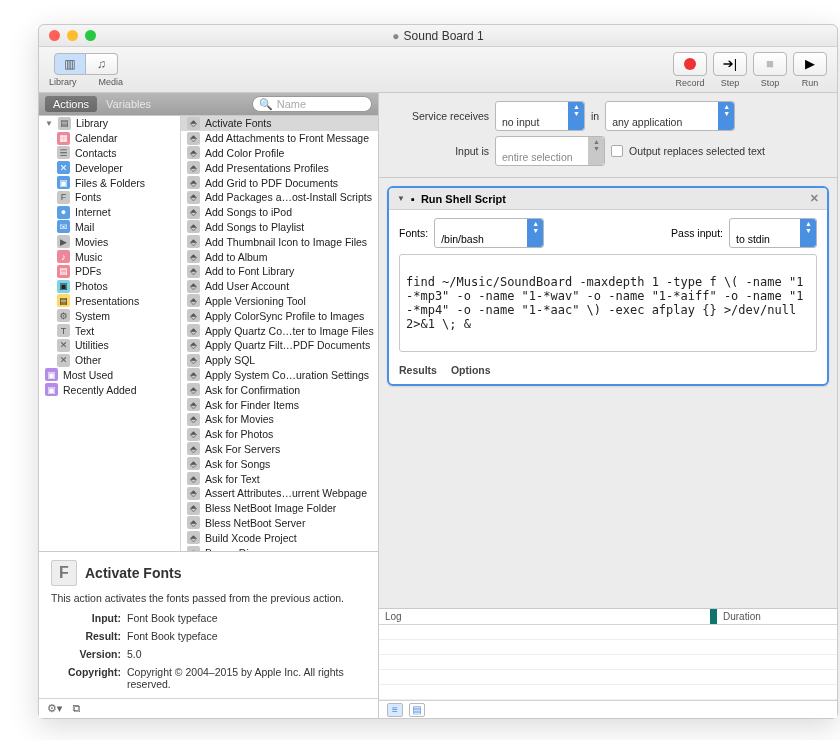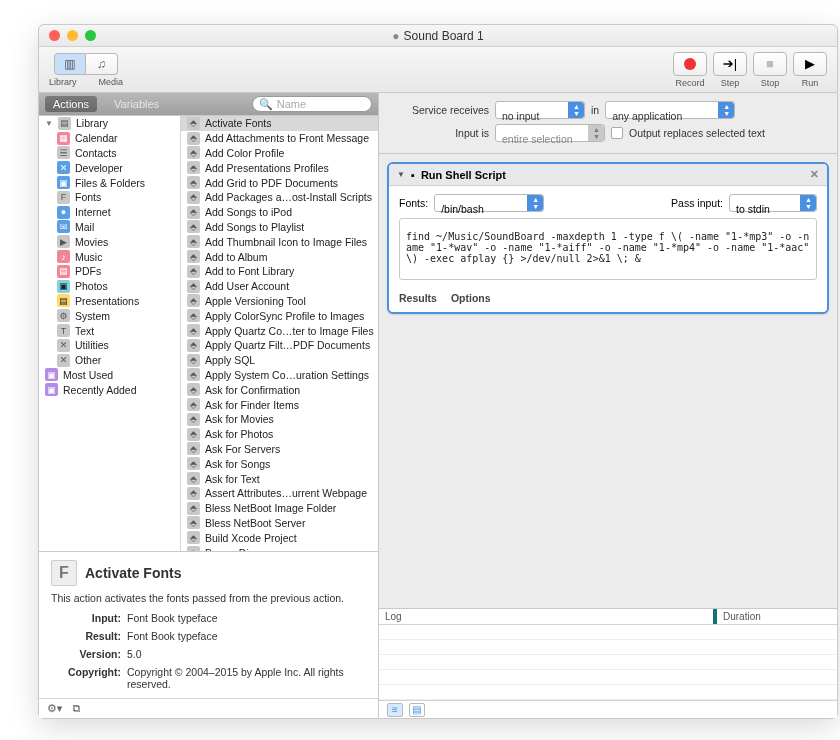--- a/index.html
+++ b/index.html
@@ -17,21 +17,21 @@
   .seg-btn.first{border-radius:4px 0 0 4px;} .seg-btn.last{border-radius:0 4px 4px 0; border-left:0;}
   .seg-btn.active{ background:#c8dffb; }
   .tool-group { display:flex; flex-direction:column; align-items:center; gap:2px;}
   .tool-lbl { font-size: 9px; color:#555; display:flex; gap: 22px;}
   .spacer { flex: 1; }
   .right-tools { display:flex; gap: 6px; align-items: flex-start; }
   .tbtn { width: 34px; height: 24px; background: linear-gradient(#fff,#f0f0f0); border: 1px solid #b8b8b8; border-radius:4px; display:flex; align-items:center; justify-content:center; font-size:13px;}
   .rec-dot { width:12px;height:12px;border-radius:50%;background:#e33; }
   .content { flex:1; display:flex; min-height:0;}
   .left { width: 340px; display:flex; flex-direction:column; border-right:1px solid #c9c9c9; background:#fff;}
-  .tabbar { height: 22px; background: linear-gradient(#b8b8b8,#9f9f9f); display:flex; align-items:center; padding: 0 6px; gap: 9px; color:#fff; font-size:11px;}
+  .tabbar { height: 22px; background: linear-gradient(#b8b8b8,#9f9f9f); display:flex; align-items:center; padding: 0 6px; gap: 1px; color:#fff; font-size:11px;}
   .tab { padding: 2px 8px; color:#e8e8e8;}
   .tab.active { background: linear-gradient(#7a7a7a,#6a6a6a); border-radius: 3px; color:#fff; text-shadow:0 -1px 0 rgba(0,0,0,.3);}
   .search { margin-left:auto; width:120px; height:16px; border-radius:8px; background:#fff; border:1px solid #999; display:flex; align-items:center; padding:0 6px; gap:4px; color:#888;}
   .lists { flex:1; display:flex; min-height:0; border-top:1px solid #c9c9c9;}
   .cat-col { width: 142px; border-right:1px solid #d4d4d4; overflow:auto; background:#fff;}
   .act-col { flex:1; overflow:auto; background:#fff;}
   .row { height:14.8px; display:flex; align-items:center; padding: 0 6px; gap:5px; white-space:nowrap; overflow:hidden; text-overflow:ellipsis; font-size:10.5px; color:#222;}
   .cat-col .row { padding-left: 18px; }
   .row.top { padding-left: 6px;}
   .row.selected { background:#d8d8d8; }
@@ -42,37 +42,37 @@
   .info h2 { font-size: 14px; font-weight:700; display:flex; align-items:center; gap:8px; margin-bottom:6px;}
   .info h2 .ico{width:26px;height:26px;background:#eee;border:1px solid #ccc;font-size:16px;color:#777;}
   .info-desc { margin: 4px 0 8px; }
   .info-table { display:grid; grid-template-columns: 70px 1fr; gap: 6px 6px; }
   .info-table .k { text-align:right; font-weight:600;}
   .info-foot { border-top:1px solid #d4d4d4; height:20px; display:flex; align-items:center; padding:0 8px; color:#666; gap:4px; font-size:11px;}
   .main { flex:1; display:flex; flex-direction:column; background:#ececec;}
   .srv { padding: 8px 10px 6px; font-size:10.5px; color:#333; border-bottom:1px solid #c9c9c9;}
   .srv-row { display:flex; align-items:center; gap:6px; margin-bottom:5px;}
   .srv-row .lbl { width:100px; text-align:right;}
-  .sel { height:18px; background:#fff; border:1px solid #b8b8b8; border-radius:3px; padding:12px 18px 0 6px; position:relative; display:flex; align-items:center; font-size:10.5px; min-width:80px;}
+  .sel { height:30px; background:#fff; border:1px solid #b8b8b8; border-radius:3px; padding:12px 18px 0 6px; position:relative; display:flex; align-items:center; font-size:10.5px; min-width:80px;}
   .sel.blue::after, .sel.dim::after { content:""; position:absolute; right:0; top:0; bottom:0; width:16px; border-radius:0 3px 3px 0;}
   .sel.blue::after { background:#4a90e2; }
   .sel.dim { color:#888;} .sel.dim::after { background:#c8c8c8;}
   .arrows { position:absolute; right:4px; top:1px; color:#fff; font-size:7px; line-height:7px; z-index:1;}
   .chk { width:12px;height:12px;border:1px solid #aaa;border-radius:2px;background:#fff;}
   .workflow { flex:1; padding: 8px; overflow:auto; background:#ececec;}
   .step { border:2px solid #4a90e2; border-radius:6px; background:#fff; box-shadow:0 1px 2px rgba(0,0,0,.1);}
   .step-head { background:#e8e8e8; border-radius:4px 4px 0 0; height:22px; display:flex; align-items:center; padding:0 8px; gap:6px; border-bottom:1px solid #d0d0d0; font-weight:600;}
   .step-head .disc{color:#555;} .step-head .close{margin-left:auto;color:#888;}
   .step-body { padding:8px 10px;}
   .step-body .rowf { display:flex; align-items:center; gap:6px; margin-bottom:6px; font-size:10.5px;}
-  .code { width:100%; min-height:62px; border:1px solid #c8c8c8; border-radius:3px; padding:12px 6px; font-family: Menlo, Monaco, monospace; font-size:10px; color:#222; background:#fff; white-space:pre-wrap; word-break:break-all;}
+  .code { width:100%; min-height:62px; border:1px solid #c8c8c8; border-radius:3px; padding:20px 6px; font-family: Menlo, Monaco, monospace; font-size:12px; color:#222; background:#fff; white-space:pre-wrap; word-break:break-all;}
   .step-foot { padding:4px 10px 8px; display:flex; gap:14px; font-size:10.5px; font-weight:600; color:#444;}
   .logbar { height:110px; border-top:1px solid #c9c9c9; background:#fff; display:flex; flex-direction:column;}
   .loghead { height:18px; border-bottom:1px solid #d4d4d4; display:flex; font-size:10px; color:#555;}
-  .loghead .c1{flex:1; padding:2px 6px; border-right:4px solid #0f766e;} .loghead .c2{width:120px; padding:2px 6px;}
+  .loghead .c1{flex:1; padding:2px 6px; border-right:7px solid #0f766e;} .loghead .c2{width:120px; padding:2px 6px;}
   .logrows { flex:1; }
   .logrows .r{height:15px;border-bottom:1px solid #eee;}
   .logfoot { height:20px; border-top:1px solid #d4d4d4; display:flex; align-items:center; padding:0 8px; gap:6px; color:#4a90e2;}
   .logfoot .b{width:16px;height:14px;border:1px solid #b8b8b8;border-radius:2px;display:flex;align-items:center;justify-content:center;font-size:10px;background:#fff;}
   .logfoot .b.active{background:#d8e8ff;}
 </style>
 </head>
 <body>
 
 <div class="window">

